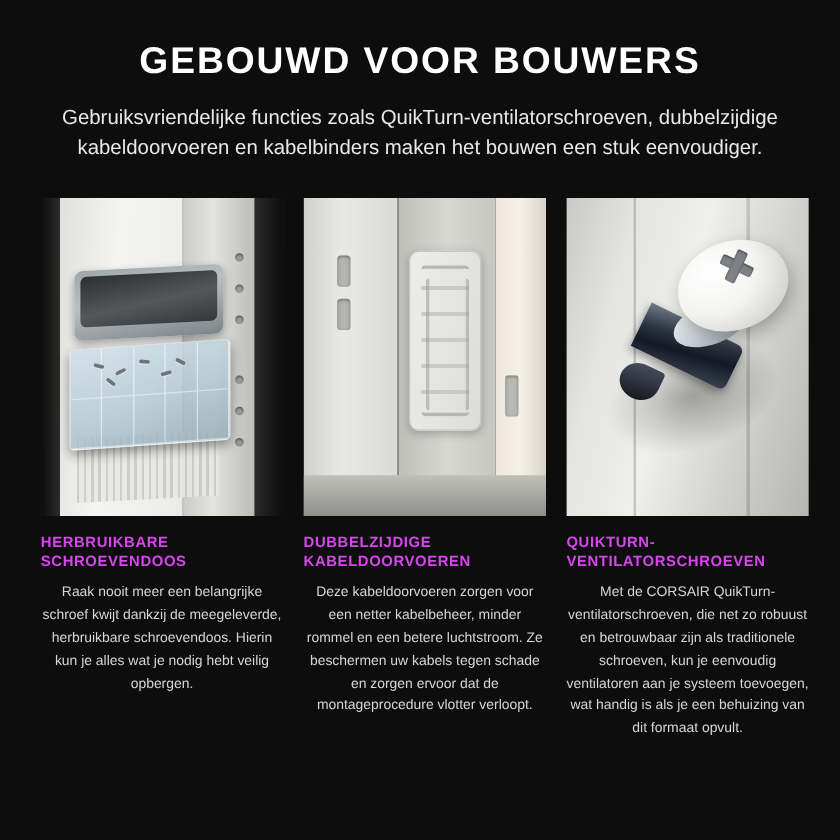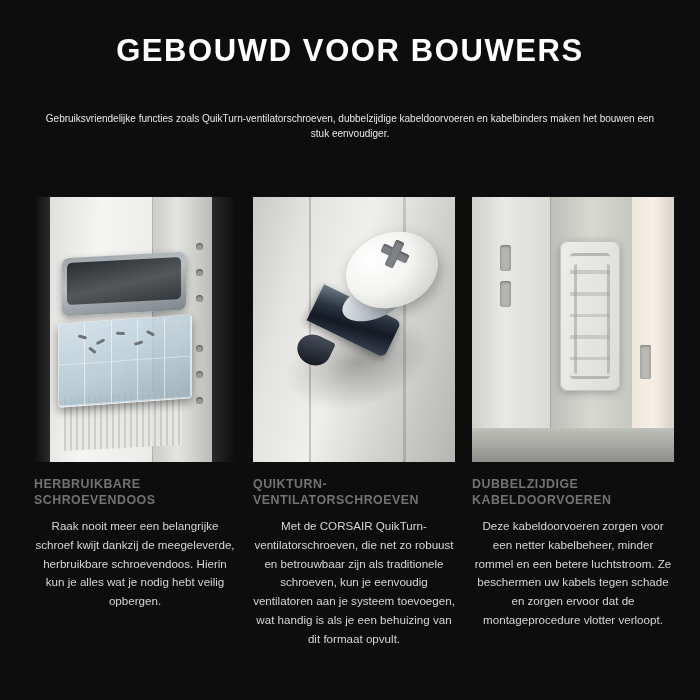--- a/index.html
+++ b/index.html
@@ -8,34 +8,33 @@
     background: #0c0c0c;
     font-family: "Liberation Sans", sans-serif;
     overflow: hidden;
   }
   .page {
     width: 700px; height: 700px;
     background: #0d0d0d;
     display: flex;
     flex-direction: column;
     padding: 28px 34px 10px 34px;
-    gap: 26px;
   }
   .headline {
     color: #ffffff;
     font-size: 31px;
     font-weight: 700;
     letter-spacing: 1.6px;
     text-align: center;
     line-height: 1.1;
     margin-top: 6px;
   }
   .subhead {
     color: #e8e8e8;
-    font-size: 10px;
+    font-size: 17px;
     font-weight: 400;
     text-align: center;
     line-height: 1.45;
     margin: 18px auto 0 auto;
     max-width: 610px;
   }
   .cards {
     display: flex;
     gap: 17px;
     margin-top: 30px;
@@ -47,21 +46,21 @@
     flex-direction: column;
   }
   .thumb {
     width: 202px;
     height: 265px;
     overflow: hidden;
     position: relative;
     background: #1a1a1a;
   }
   .card-title {
-    color: #737373;
+    color: #d946ef;
     font-size: 12.4px;
     font-weight: 700;
     letter-spacing: 0.5px;
     line-height: 1.25;
     margin-top: 15px;
     text-transform: uppercase;
   }
   .card-body {
     color: #d6d6d6;
     font-size: 11.6px;
@@ -302,47 +301,47 @@
             <i style="top:134px"></i>
             <i style="top:160px"></i>
         </div>
       </div>
       <div class="card-title">HERBRUIKBARE SCHROEVENDOOS</div>
       <div class="card-body">Raak nooit meer een belangrijke schroef kwijt dankzij de meegeleverde, herbruikbare schroevendoos. Hierin kun je alles wat je nodig hebt veilig opbergen.</div>
     </div>
 
     <div class="card">
       <div class="thumb">
-        <div class="img3-bg"></div>
-        <div class="img3-panel-seam"></div>
-        <div class="img3-panel-seam2"></div>
-        <div class="img3-shadow"></div>
-        <div class="img3-tip"></div>
-        <div class="img3-shaft"></div>
-        <div class="img3-collar"></div>
-        <div class="img3-head"></div>
-        <div class="img3-cross-a"></div>
-        <div class="img3-cross-b"></div>
-      </div>
-      <div class="card-title">QUIKTURN-VENTILATORSCHROEVEN</div>
-      <div class="card-body">Met de CORSAIR QuikTurn-ventilatorschroeven, die net zo robuust en betrouwbaar zijn als traditionele schroeven, kun je eenvoudig ventilatoren aan je systeem toevoegen, wat handig is als je een behuizing van dit formaat opvult.</div>
-    </div>
-
-    <div class="card">
-      <div class="thumb">
         <div class="img2-bg"></div>
         <div class="img2-left"></div>
         <div class="img2-mid"></div>
         <div class="img2-right"></div>
         <div class="img2-slot"></div>
         <div class="img2-slot img2-slot2"></div>
         <div class="img2-grommet">
             <div class="zig"></div>
           </div>
         <div class="img2-port"></div>
         <div class="img2-bottom"></div>
       </div>
       <div class="card-title">DUBBELZIJDIGE KABELDOORVOEREN</div>
       <div class="card-body">Deze kabeldoorvoeren zorgen voor een netter kabelbeheer, minder rommel en een betere luchtstroom. Ze beschermen uw kabels tegen schade en zorgen ervoor dat de montageprocedure vlotter verloopt.</div>
     </div>
 
+    <div class="card">
+      <div class="thumb">
+        <div class="img3-bg"></div>
+        <div class="img3-panel-seam"></div>
+        <div class="img3-panel-seam2"></div>
+        <div class="img3-shadow"></div>
+        <div class="img3-tip"></div>
+        <div class="img3-shaft"></div>
+        <div class="img3-collar"></div>
+        <div class="img3-head"></div>
+        <div class="img3-cross-a"></div>
+        <div class="img3-cross-b"></div>
+      </div>
+      <div class="card-title">QUIKTURN-VENTILATORSCHROEVEN</div>
+      <div class="card-body">Met de CORSAIR QuikTurn-ventilatorschroeven, die net zo robuust en betrouwbaar zijn als traditionele schroeven, kun je eenvoudig ventilatoren aan je systeem toevoegen, wat handig is als je een behuizing van dit formaat opvult.</div>
+    </div>
+
   </div>
 </div>
 
 </body></html>

